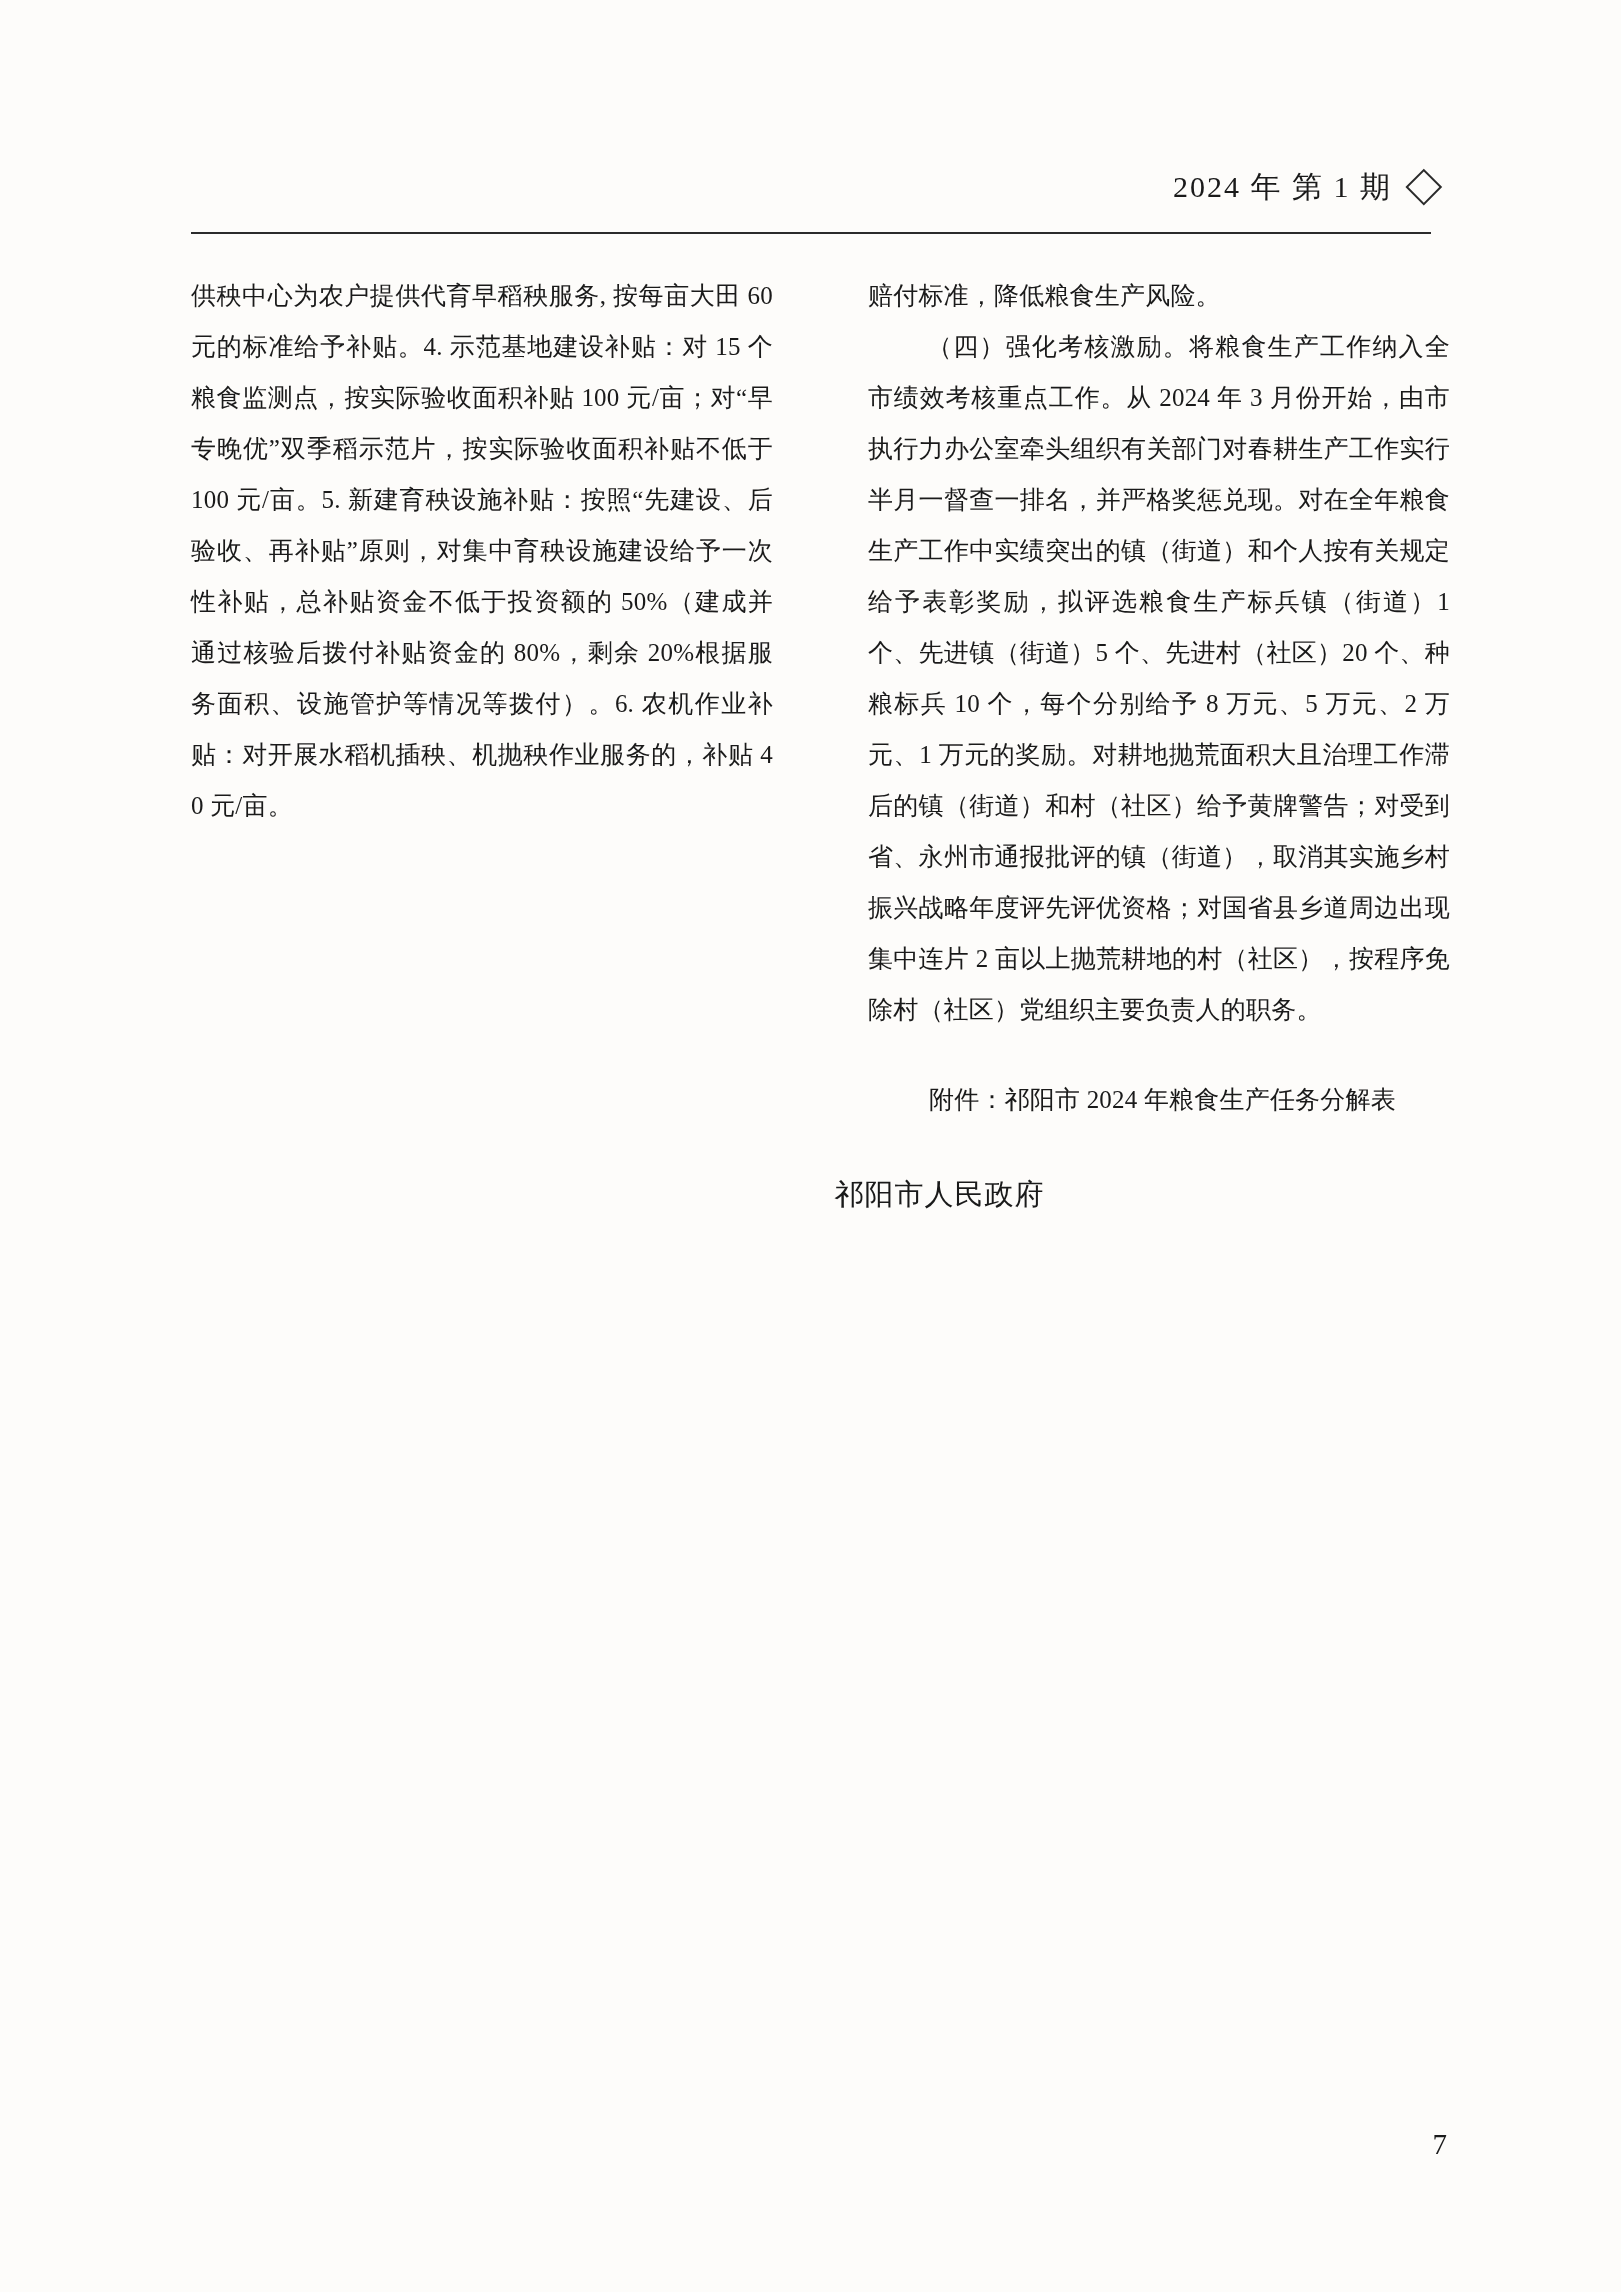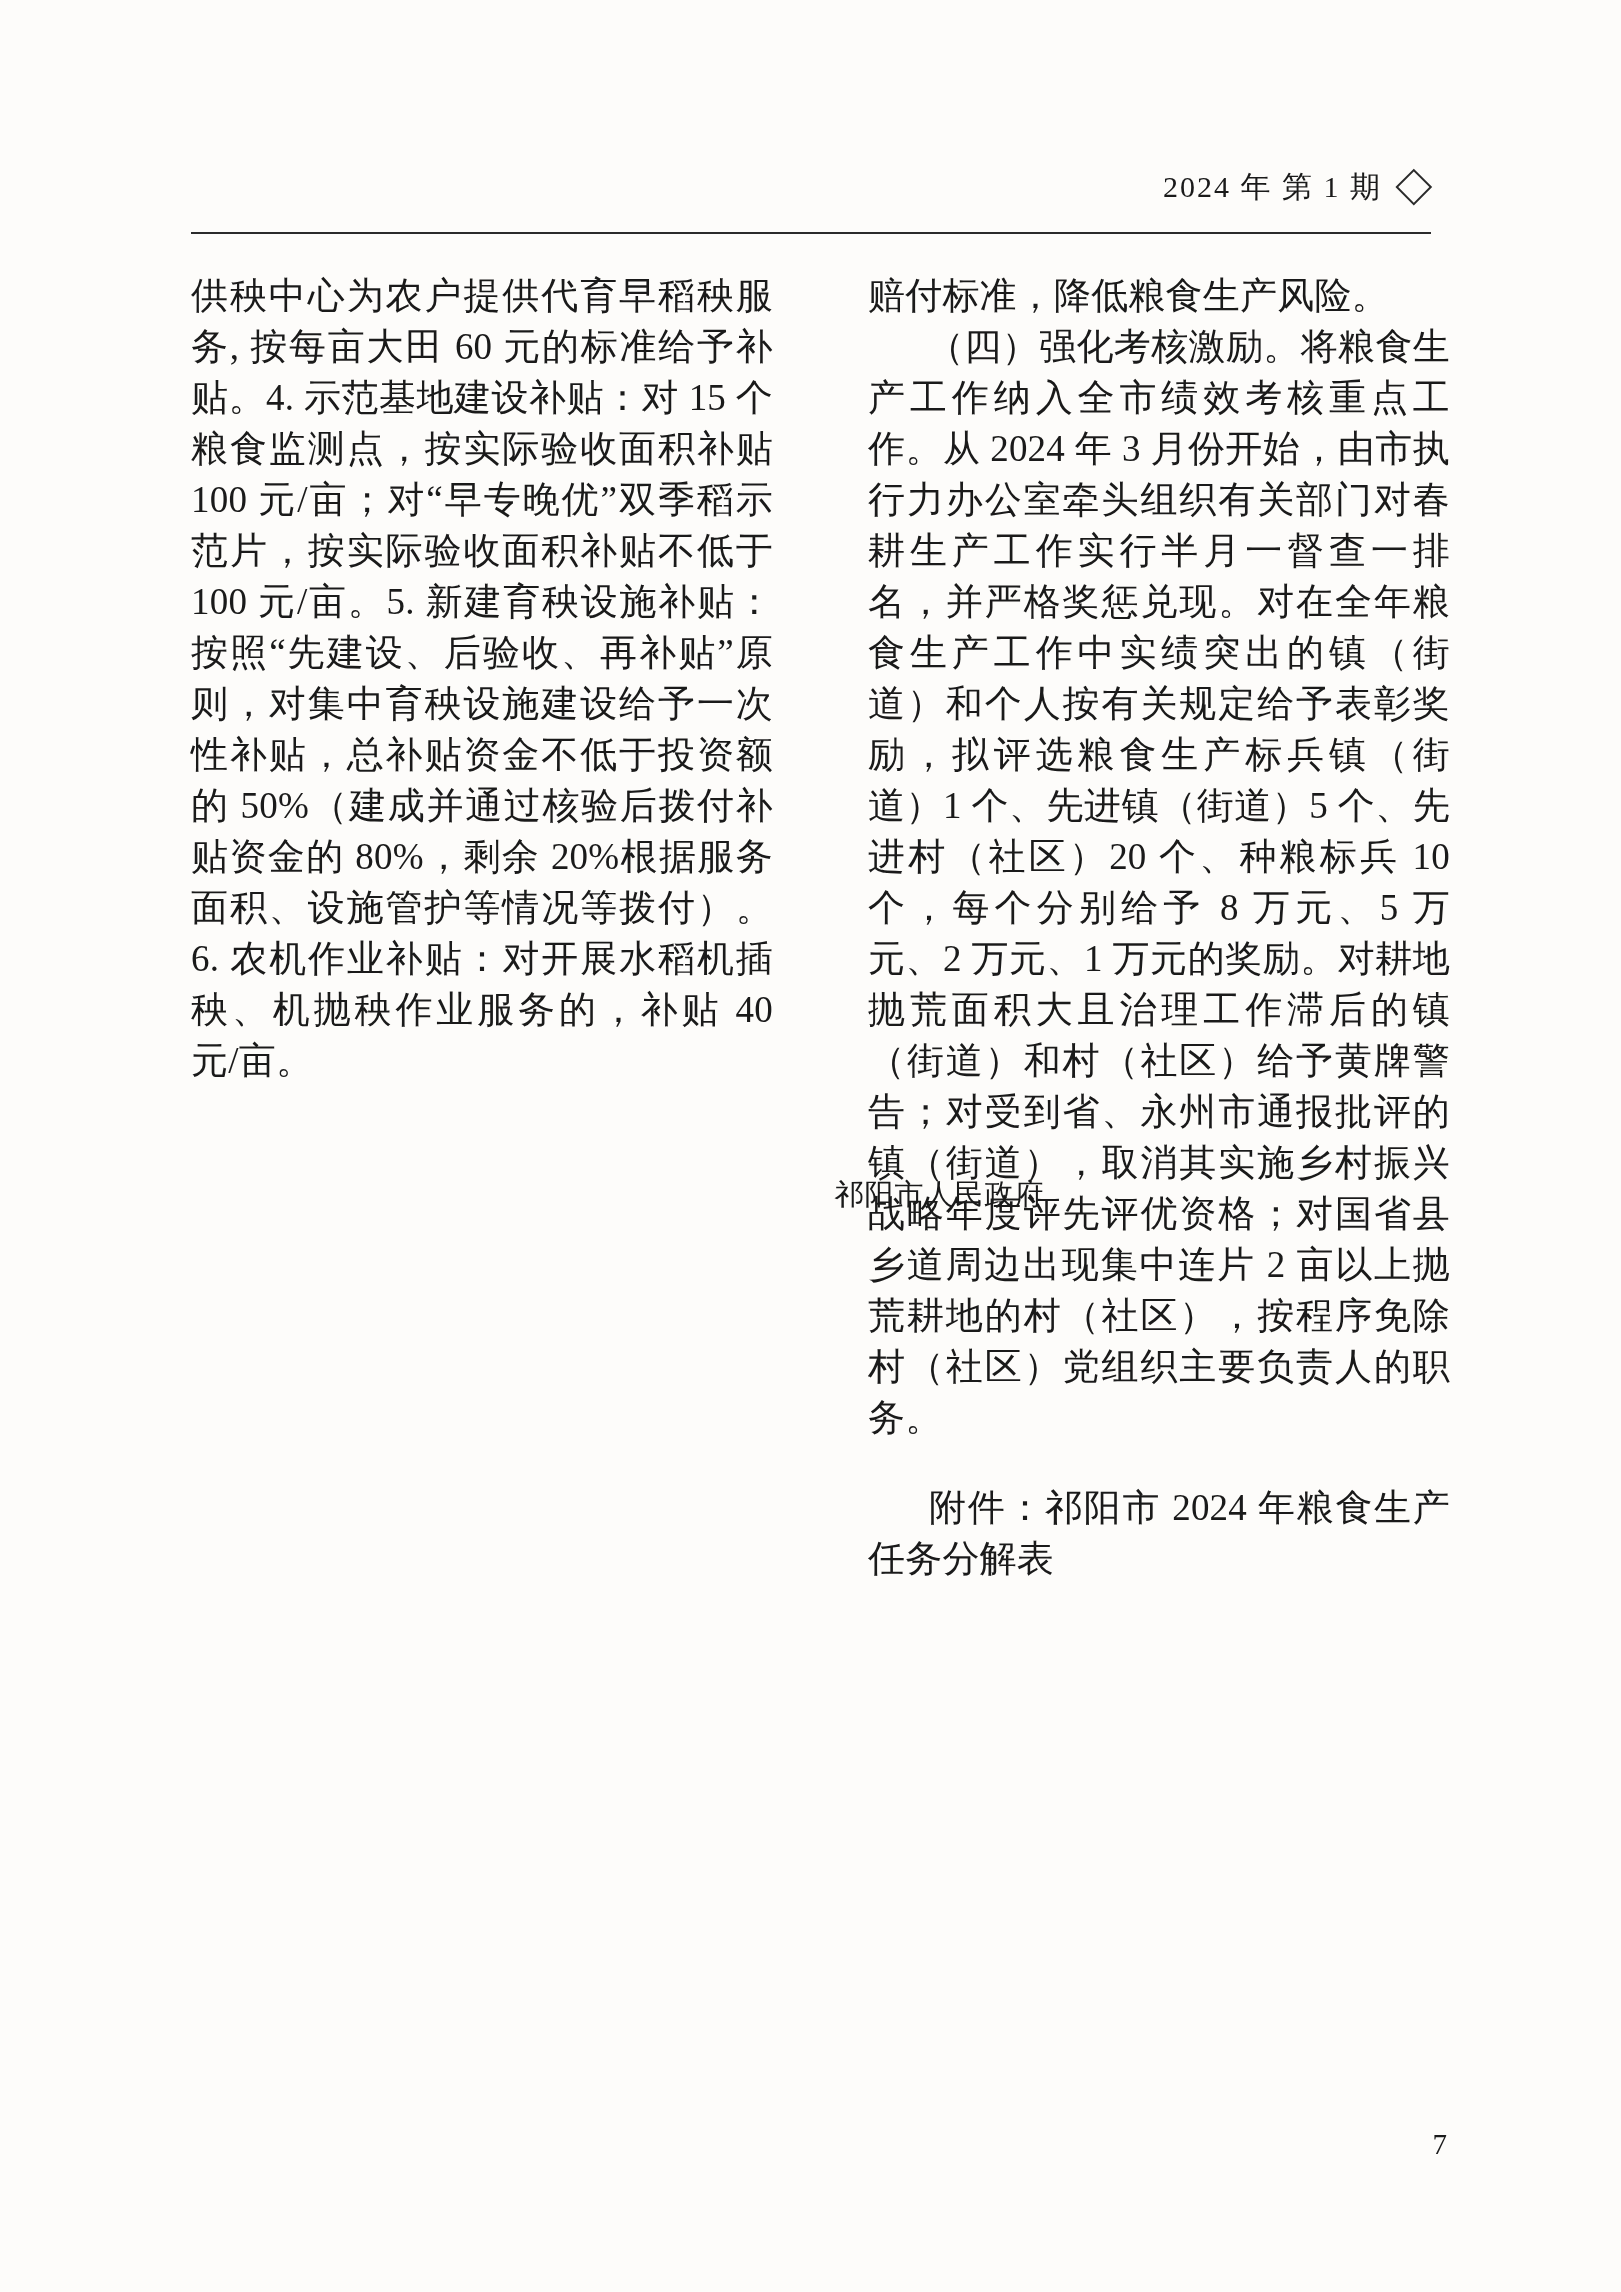--- a/index.html
+++ b/index.html
@@ -18,21 +18,21 @@
   .page {
     position: absolute;
     left: 0; top: 0;
     width: 1621px;
     height: 2293px;
     background: #fdfcfa;
   }
   
   .header {
     position: absolute;
-    left: 187px;
+    left: 197px;
     top: 167px;
     width: 1240px;
     height: 69px;
   }
   .header-text {
     position: absolute;
     right: 0;
     top: 0;
     font-size: 30px;
     letter-spacing: 2px;
@@ -66,21 +66,21 @@
   .col {
     position: absolute;
     top: 0;
     width: 582px;
   }
   .col-left { left: 0; }
   .col-right { left: 677px; }
 
   p.body-par {
     margin: 0 0 0 0;
-    font-size: 37px;
+    font-size: 25px;
     line-height: 51px;
     text-align: justify;
     text-justify: inter-character;
     text-align-last: left;
     letter-spacing: 0.2px;
     word-break: break-all;
   }
   p.indent {
     text-indent: 59px;
   }

